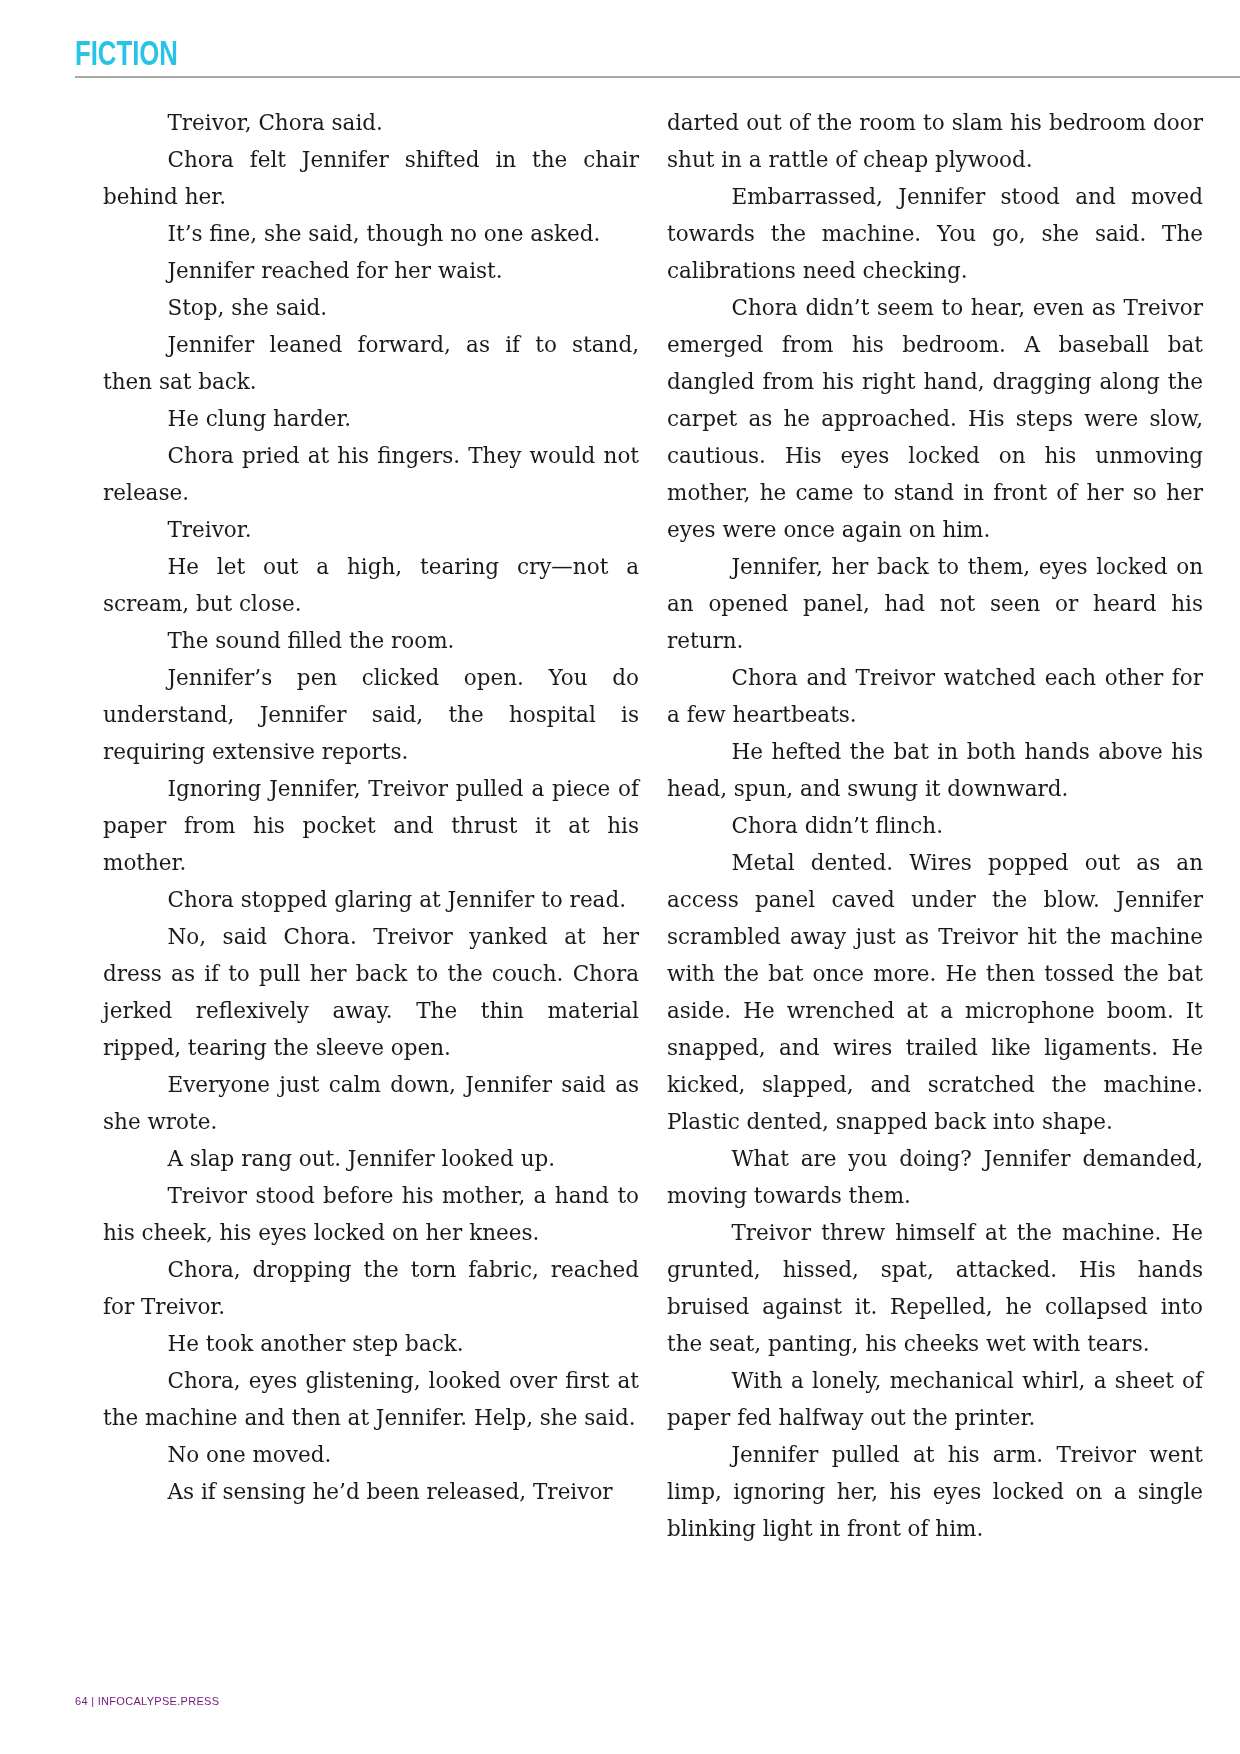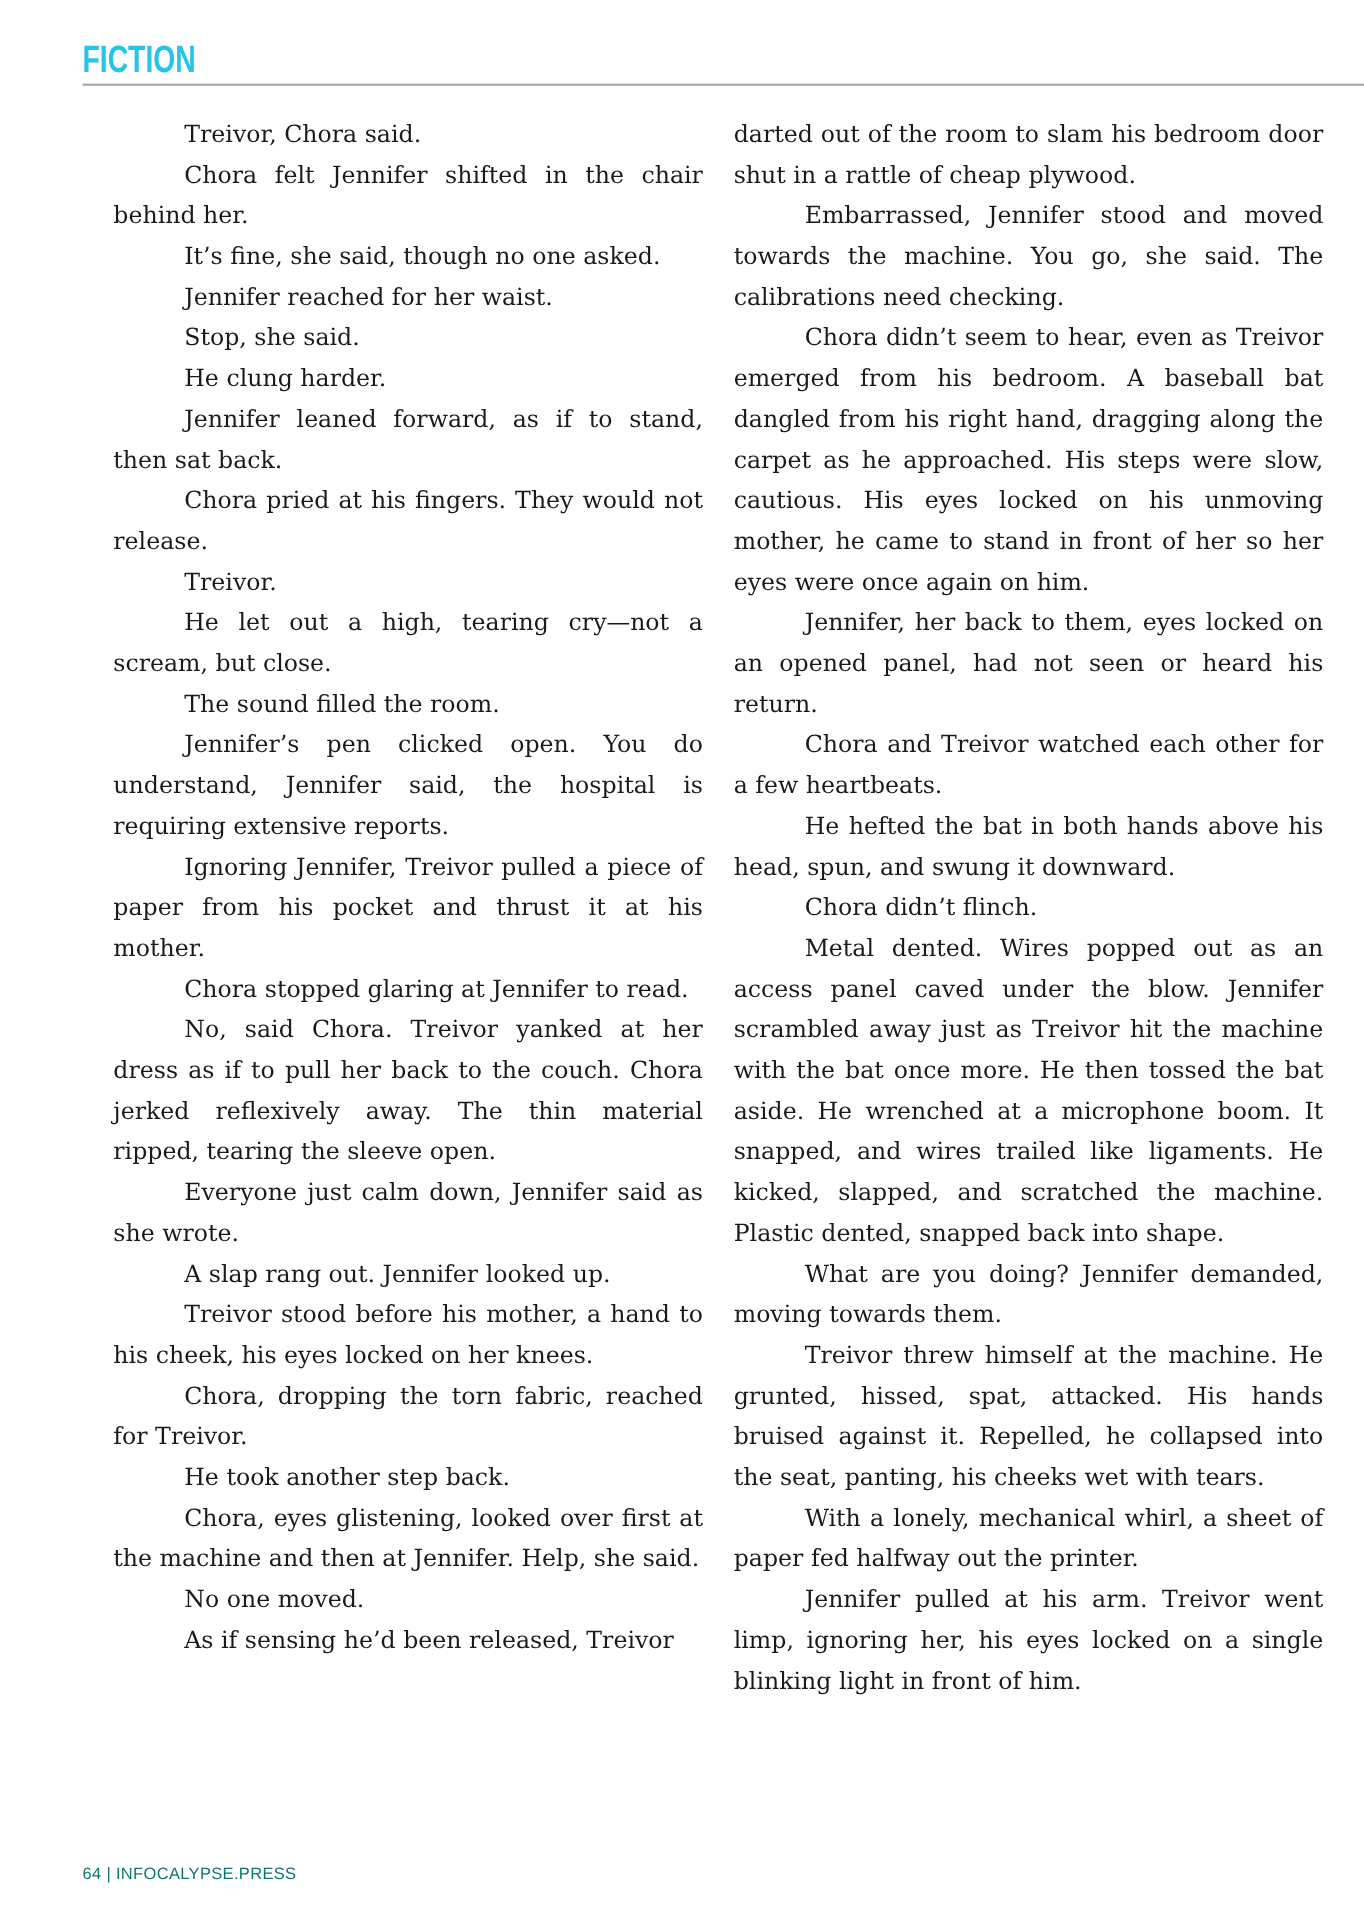--- a/index.html
+++ b/index.html
@@ -70,41 +70,41 @@
     word-spacing: 7px;
     text-indent: 2.6em;
     text-align: left;
     hyphens: none;
   }
   .footer {
     position: absolute;
     left: 75px;
     top: 1695px;
     font-family: "Liberation Sans", sans-serif;
-    font-size: 15px;
+    font-size: 11px;
     letter-spacing: 0.3px;
-    color: #0f766e;
+    color: #701a75;
   }
 </style>
 </head>
 <body>
 
 <div class="section-header">FICTION</div>
 
 <div class="header-rule"></div>
 
 <div class="columns">
   <div class="col">
       <p class="para">Treivor, Chora said.</p>
       <p class="para">Chora felt Jennifer shifted in the chair behind her.</p>
       <p class="para">It’s fine, she said, though no one asked.</p>
       <p class="para">Jennifer reached for her waist.</p>
       <p class="para">Stop, she said.</p>
+      <p class="para">Jennifer leaned forward, as if to stand, then sat back.</p>
       <p class="para">He clung harder.</p>
-      <p class="para">Jennifer leaned forward, as if to stand, then sat back.</p>
       <p class="para">Chora pried at his fingers. They would not release.</p>
       <p class="para">Treivor.</p>
       <p class="para">He let out a high, tearing cry—not a scream, but close.</p>
       <p class="para">The sound filled the room.</p>
       <p class="para">Jennifer’s pen clicked open. You do understand, Jennifer said, the hospital is requiring extensive reports.</p>
       <p class="para">Ignoring Jennifer, Treivor pulled a piece of paper from his pocket and thrust it at his mother.</p>
       <p class="para">Chora stopped glaring at Jennifer to read.</p>
       <p class="para">No, said Chora. Treivor yanked at her dress as if to pull her back to the couch. Chora jerked reflexively away. The thin material ripped, tearing the sleeve open.</p>
       <p class="para">Everyone just calm down, Jennifer said as she wrote.</p>
       <p class="para">A slap rang out. Jennifer looked up.</p>

